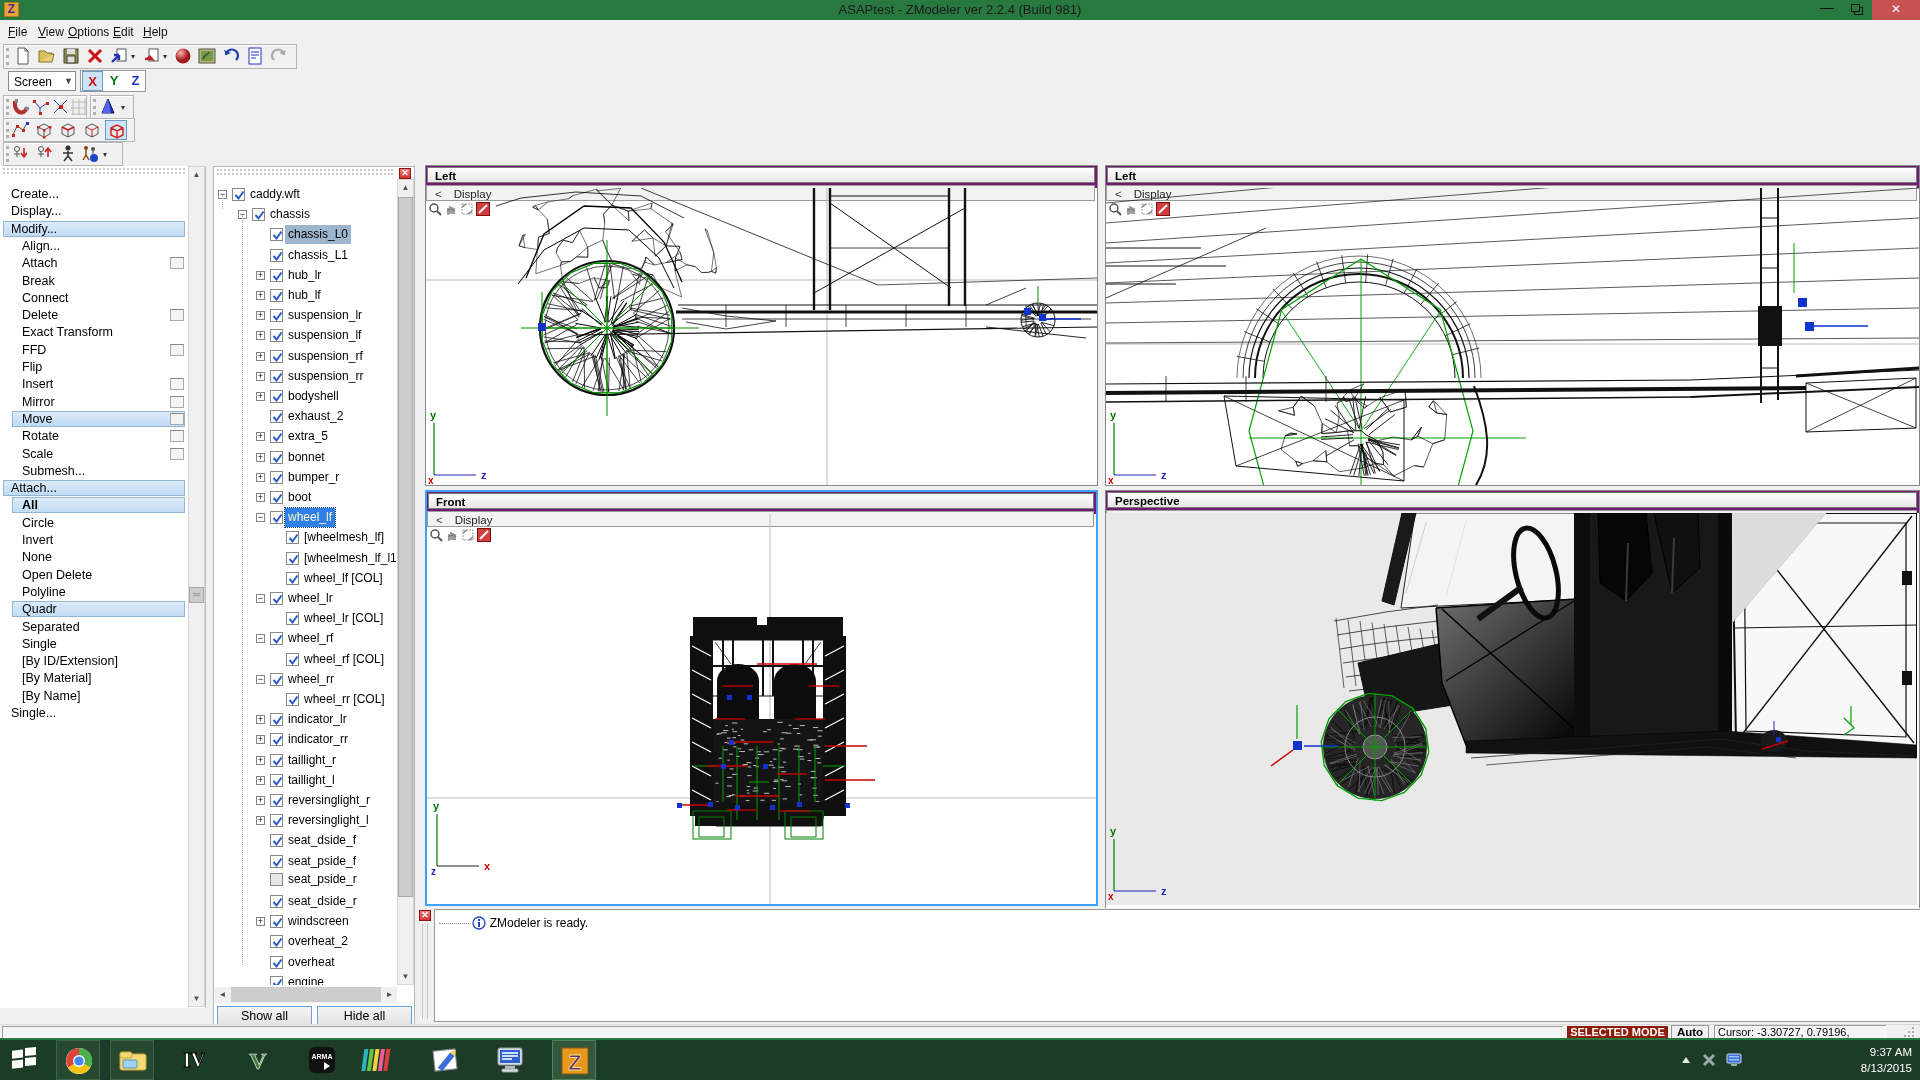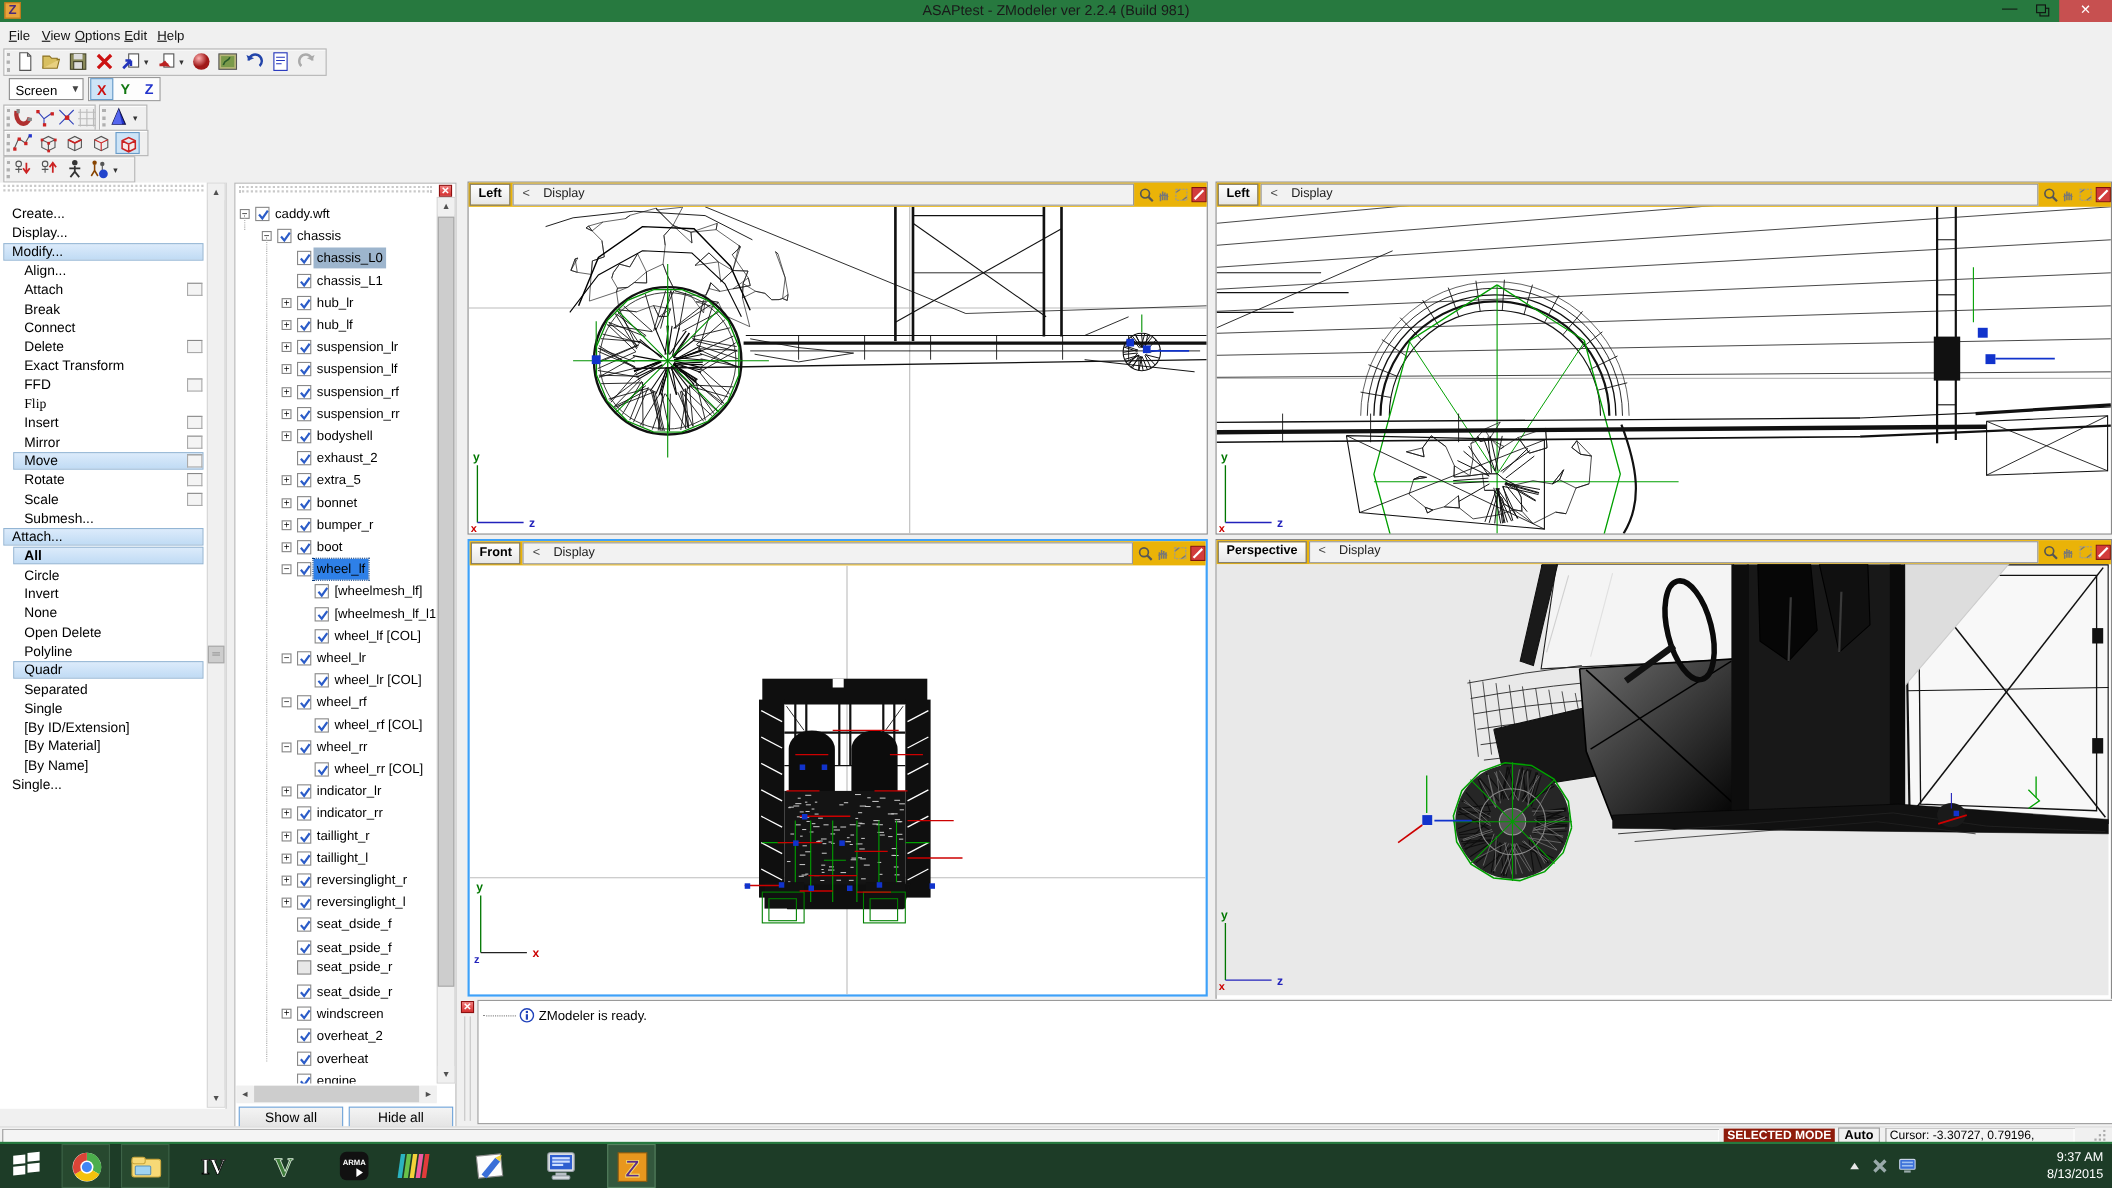--- a/index.html
+++ b/index.html
@@ -43,29 +43,29 @@
   .sb-btn { position:absolute; left:0; width:15px; height:15px; background:#f0f0f0; color:#505050; font-size:8px; text-align:center; line-height:15px; }
   .sb-thumb { position:absolute; left:0; width:15px; background:#cdcdcd; border:1px solid #a8a8a8; }
   
   #tree-panel { left:213px; top:166px; width:202px; height:862px; background:#fff; border:1px solid #b5b5b5; }
   .tree-row { position:absolute; height:20px; font-size:12px; line-height:20px; white-space:nowrap; }
   .expander { position:absolute; width:9px; height:9px; top:5px; border:1px solid #848484; background:#fff; font-size:9px; line-height:7px; text-align:center; color:#000; }
   .cb { position:absolute; width:13px; height:13px; top:3px; border:1px solid #888; background:#fff; }
   .cb svg { position:absolute; left:0px; top:0px; }
   .cb.un { background:#e8e8e8; }
   .tree-lbl { position:absolute; top:0; padding:0 3px; height:19px; line-height:19px; }
-  .tree-lbl.sel-active { background:#2e80e8; color:#000000; outline:1px dotted #0a3a7a; }
+  .tree-lbl.sel-active { background:#2e80e8; color:#fef9c3; outline:1px dotted #0a3a7a; }
   .tree-lbl.sel-inactive { background:#9db5cd; color:#000; outline:1px dotted #6b githa7a95; }
   .dotvline { position:absolute; border-left:1px dotted #a8a8a8; }
   .tree-btn { position:absolute; height:21px; background:linear-gradient(#f4f4f4,#e2e2e2); border:1px solid #6aa0d8; font-size:12.5px; text-align:center; line-height:19px; }
   .hscroll { position:absolute; height:16px; background:#f0f0f0; }
   
   .viewport { position:absolute; background:#fff; border:1px solid #898989; }
   .viewport.active { border:2px solid #3ea1f8; }
-  .vp-header { position:absolute; left:0; top:0; right:0; height:22px; background:#eab308; display:flex; }
+  .vp-header { position:absolute; left:0; top:0; right:0; height:22px; background:#701a75; display:flex;flex-direction:column; }
   .vp-tab { margin:1px 2px 1px 1px; border:1px solid #7a7a7a; background:linear-gradient(#ffffff,#e6e6e6); font-weight:bold; font-size:11.5px; padding:2px 7px 0 7px; }
   .vp-display { flex:1; margin:1px 2px 1px 0; border:1px solid #9a9a9a; background:#f2f2f2; font-size:11.5px; padding:2px 0 0 8px; color:#222; }
   .vp-display .lt { margin-right:12px; color:#444; }
   .vp-icons { width:64px; display:flex; align-items:center; }
   .vp-icons svg { margin-left:2px; }
   .vp-canvas { position:absolute; left:0; top:22px; }
   
   #log-panel { left:417px; top:908px; width:1503px; height:116px; background:#f0f0f0; }
   #log-box { position:absolute; left:17px; top:1px; width:1572px; height:113px; background:#fff; border:1px solid #9a9a9a; }
   #log-row { position:absolute; left:4px; top:6px; font-size:12px; color:#000; }
@@ -362,21 +362,21 @@
         <span class="txt">Delete</span>
         <span class="opt-box"></span>
       </div>
       <div class="cmd-item sub" style="top: 158.4px;">
         <span class="txt">Exact Transform</span>
       </div>
       <div class="cmd-item sub" style="top: 175.7px;">
         <span class="txt">FFD</span>
         <span class="opt-box"></span>
       </div>
-      <div class="cmd-item sub" style="top: 193px; font-family: Liberation Serif, serif;">
+      <div class="cmd-item sub" style="top: 193px;">
         <span class="txt">Flip</span>
       </div>
       <div class="cmd-item sub" style="top: 210.3px;">
         <span class="txt">Insert</span>
         <span class="opt-box"></span>
       </div>
       <div class="cmd-item sub" style="top: 227.6px;">
         <span class="txt">Mirror</span>
         <span class="opt-box"></span>
       </div>

